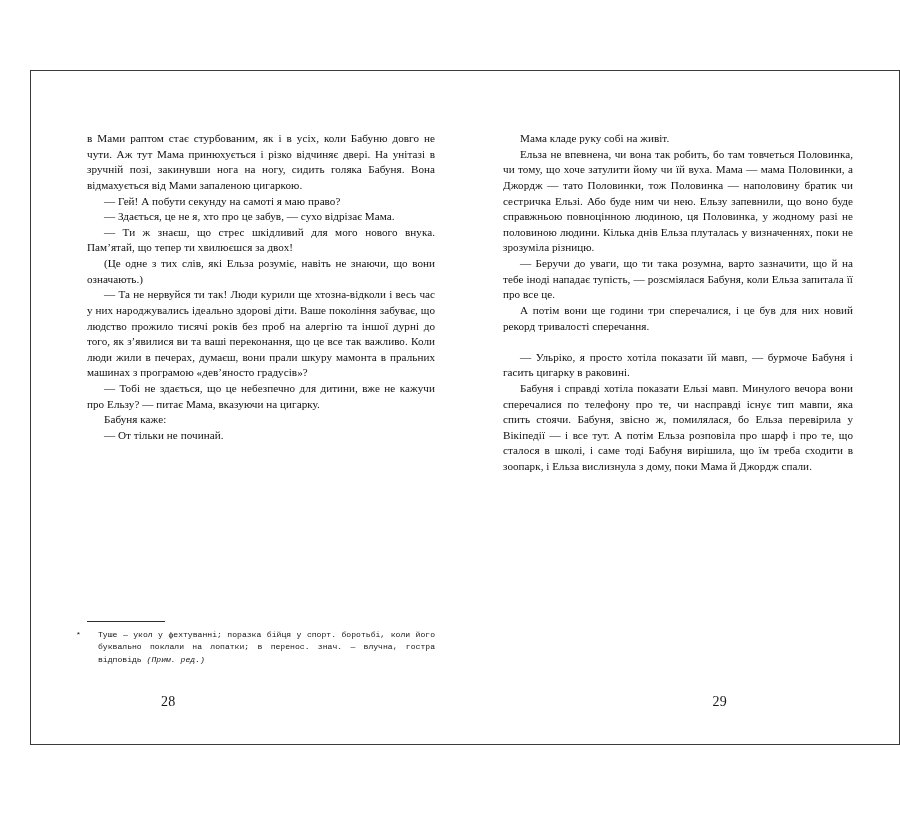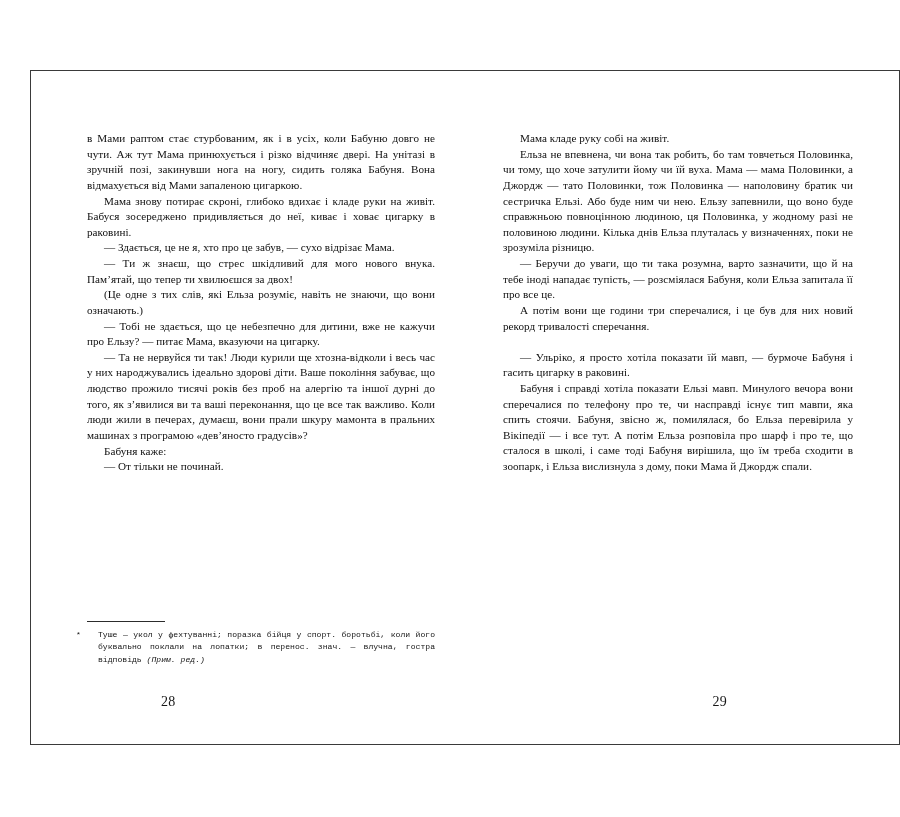--- a/index.html
+++ b/index.html
@@ -99,26 +99,26 @@
   .folio-right { right: 172px; }
 </style>
 </head>
 <body>
 
 <div class="spread">
 
   <div class="page page-left">
     <div class="textblock">
       <p class="noindent">в Мами раптом стає стурбованим, як і в усіх, коли Бабуню довго не чути. Аж тут Мама принюхується і різко відчиняє двері. На унітазі в зручній позі, закинувши нога на ногу, сидить голяка Бабуня. Вона відмахується від Мами запаленою цигаркою.</p>
-      <p>Мама знову потирає скроні, глибоко вдихає і кладе руки на живіт. Бабуся зосереджено придивляється до неї, киває і ховає цигарку в раковині.</p>
+      <p>— Гей! А побути секунду на самоті я маю право?</p>
       <p>— Здається, це не я, хто про це забув, — сухо відрізає Мама.</p>
       <p>— Ти ж знаєш, що стрес шкідливий для мого нового внука. Пам’ятай, що тепер ти хвилюєшся за двох!</p>
       <p>(Це одне з тих слів, які Ельза розуміє, навіть не знаючи, що вони означають.)</p>
+      <p>— Та не нервуйся ти так! Люди курили ще хтозна-відколи і весь час у них народжувались ідеально здорові діти. Ваше покоління забуває, що людство прожило тисячі років без проб на алергію та іншої дурні до того, як з’явилися ви та ваші переконання, що це все так важливо. Коли люди жили в печерах, думаєш, вони прали шкуру мамонта в пральних машинах з програмою «дев’яносто градусів»?</p>
       <p>— Тобі не здається, що це небезпечно для дитини, вже не кажучи про Ельзу? — питає Мама, вказуючи на цигарку.</p>
-      <p>— Та не нервуйся ти так! Люди курили ще хтозна-відколи і весь час у них народжувались ідеально здорові діти. Ваше покоління забуває, що людство прожило тисячі років без проб на алергію та іншої дурні до того, як з’явилися ви та ваші переконання, що це все так важливо. Коли люди жили в печерах, думаєш, вони прали шкуру мамонта в пральних машинах з програмою «дев’яносто градусів»?</p>
       <p>Бабуня каже:</p>
       <p>— От тільки не починай.</p>
     </div>
 
     <div class="footnote-wrap">
       <div class="footnote-rule"></div>
       <div class="footnote">
         <span class="fbody">
           <span class="fmark">*</span><span>Туше — укол у фехтуванні; поразка бійця у спорт. боротьбі, коли його буквально поклали на лопатки; в перенос. знач. — влучна, гостра відповідь </span><i>(Прим. ред.)</i>
         </span>

